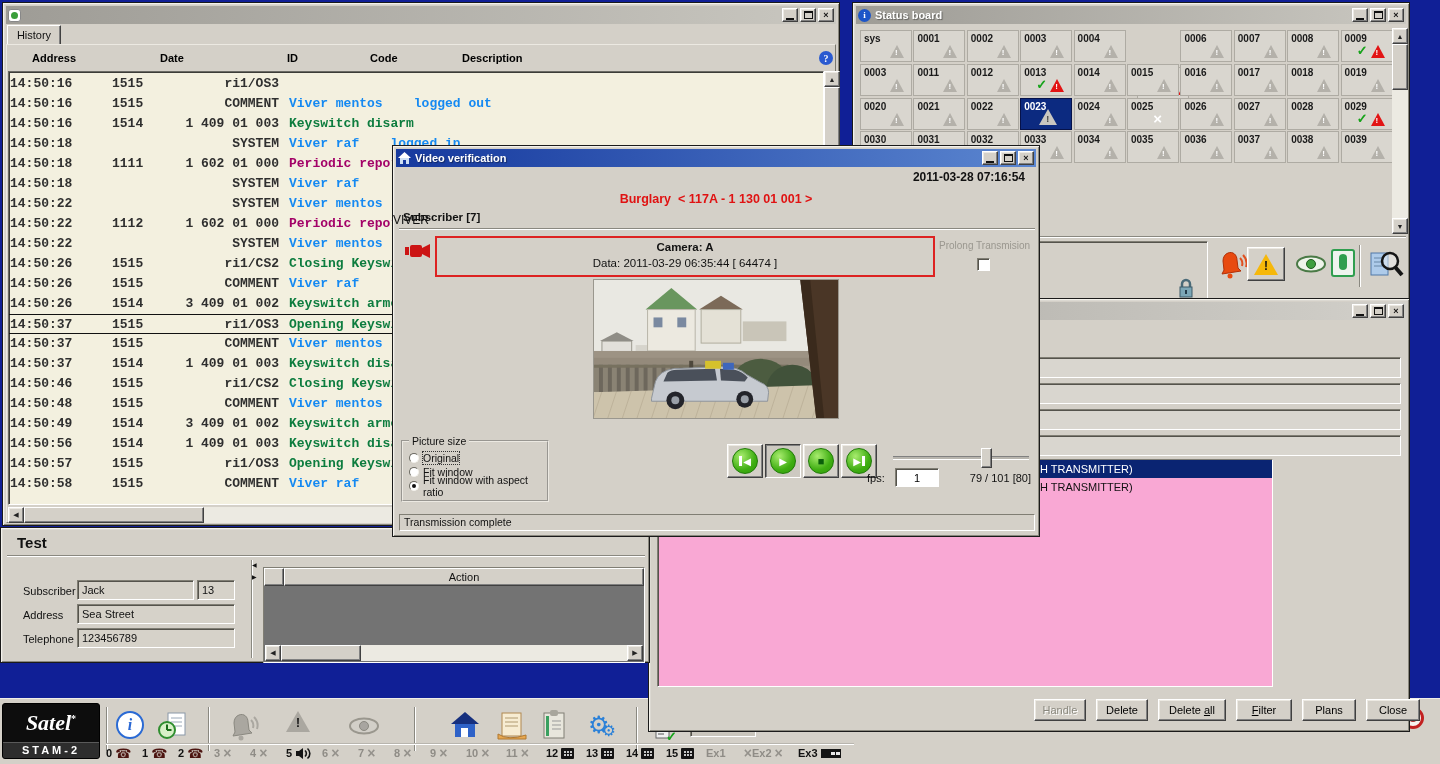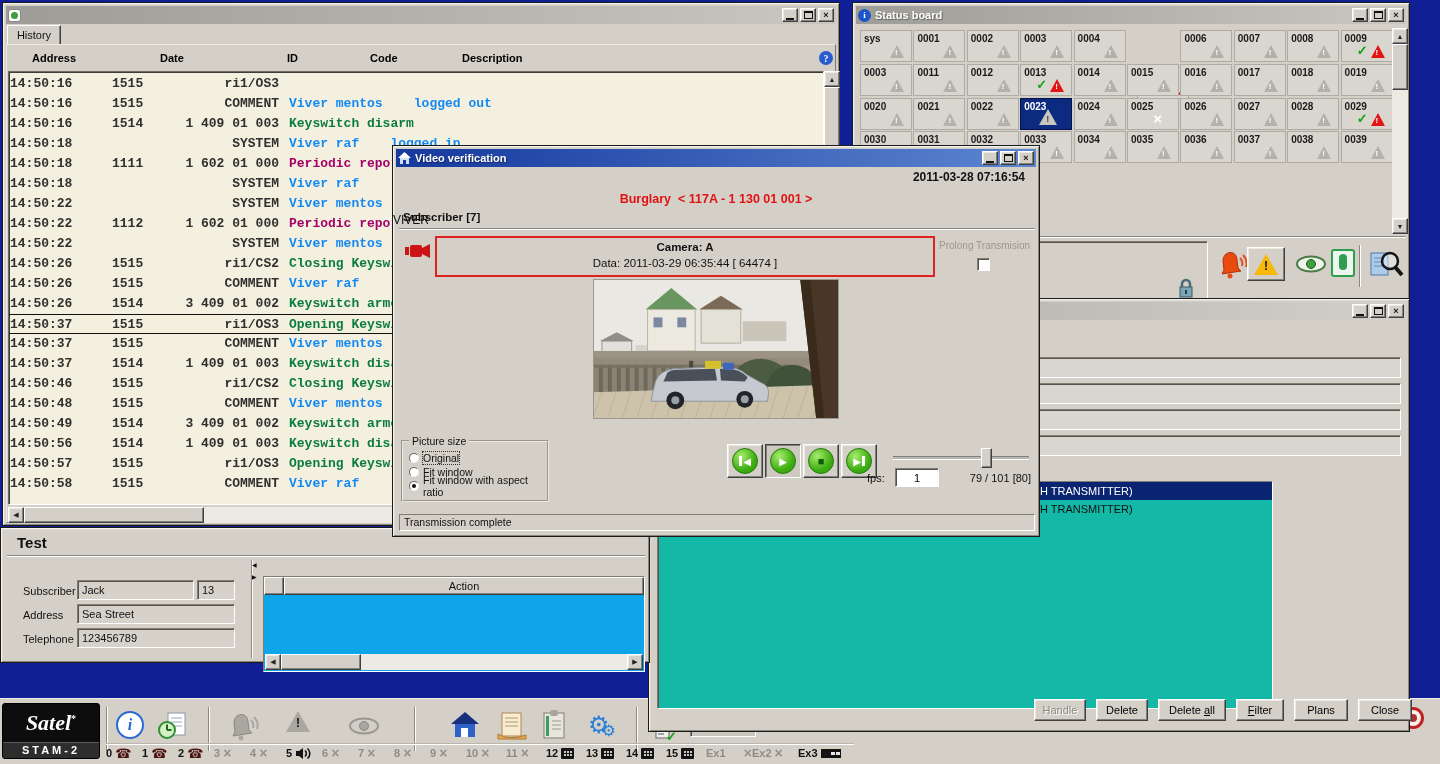--- a/index.html
+++ b/index.html
@@ -82,42 +82,42 @@
 #sb-eye{left:442px;top:252px}
 #sb-door{left:478px;top:246px;width:24px;height:28px;border:2px solid #2f9e4f;border-radius:3px;background:#eef4ee}
 #sb-door i{position:absolute;left:6px;top:3px;width:8px;height:16px;background:#2f9e4f;border-radius:4px}
 #sb-sep{position:absolute;left:506px;top:242px;height:42px}
 #sb-search{left:516px;top:244px}
 
 
 #hd-win{left:648px;top:298px;width:762px;height:434px;z-index:3}
 #hd-win .titlebar{background:linear-gradient(90deg,#a8a6a0,#d2d0ca)}
 .hd-bar{position:absolute;left:8px;width:744px;height:21px;background:#d9d6cf;border:1px solid;border-color:#807e74 #fff #fff #807e74;box-shadow:inset 1px 1px 0 #55534c}
-#hd-list{position:absolute;left:8px;top:182px;width:616px;height:228px;background:#14b8a6;border:1px solid;border-color:#807e74 #fff #fff #807e74;box-shadow:inset 1px 1px 0 #55534c;overflow:hidden}
+#hd-list{position:absolute;left:8px;top:160px;width:616px;height:228px;background:#f9a8d4;border:1px solid;border-color:#807e74 #fff #fff #807e74;box-shadow:inset 1px 1px 0 #55534c;overflow:hidden}
 .hd-row{position:relative;height:18px;line-height:18px}
 .hd-row.sel{background:#0a2472;color:#fff}
 .hd-text{position:absolute;left:382px;white-space:pre}
 .hd-status{position:absolute;left:628px;font-weight:bold;font-style:italic}
 #hd-buttons{position:absolute;left:385px;top:400px;display:flex;gap:10px}
 #hd-buttons .win-btn:nth-child(1){width:52px}
 #hd-buttons .win-btn:nth-child(2){width:52px}
 #hd-buttons .win-btn:nth-child(3){width:68px}
-#hd-buttons .win-btn:nth-child(4){width:48px}
+#hd-buttons .win-btn:nth-child(4){width:56px}
 #hd-buttons .win-btn:nth-child(5){width:54px}
 #hd-buttons .win-btn:nth-child(6){width:54px}
 
 
 #test-win{left:0;top:527px;width:650px;height:136px;z-index:4}
 #test-title{position:absolute;left:16px;top:6px;font-size:15px;font-weight:bold}
 #test-line{position:absolute;left:6px;top:27px;width:638px}
 .tf-label{position:absolute;left:22px;font-size:11px}
 .tf-field{position:absolute;background:#d6d2c9;border:1px solid;border-color:#807e74 #fff #fff #807e74;box-shadow:inset 1px 1px 0 #55534c;font-size:11px;line-height:18px;padding-left:4px;white-space:nowrap;overflow:hidden}
 #test-div{position:absolute;left:250px;top:32px;height:98px}
 .splitter{position:absolute;left:251px;font-size:6px;color:#111;line-height:6px}
-#action-list{position:absolute;left:262px;top:48px;width:382px;height:96px;border:1px solid;border-color:#807e74 #fff #fff #807e74;background:#0ea5e9}
+#action-list{position:absolute;left:262px;top:39px;width:382px;height:96px;border:1px solid;border-color:#807e74 #fff #fff #807e74;background:#737373}
 .act-hcell{position:absolute;top:0;height:18px;background:#d4d0c8;border:1px solid;border-color:#fff #404040 #404040 #fff;box-shadow:inset -1px -1px 0 #808080;font-size:11px;display:flex;align-items:center;justify-content:center}
 #act-h1{left:0;width:20px}
 #act-h2{left:20px;right:0}
 #act-hscroll{position:absolute;left:1px;right:1px;bottom:1px;height:16px;background:#eceae2}
 
 
 #vd-win{left:392px;top:145px;width:648px;height:392px;z-index:6}
 #vd-date{position:absolute;right:14px;top:24px;font-weight:bold;font-size:12px}
 #vd-alarm{position:absolute;left:0;right:0;top:46px;text-align:center;color:#e01212;font-weight:bold;font-size:12.5px;white-space:pre}
 #vd-sub{position:absolute;left:10px;top:65px;font-weight:bold;font-size:11.5px}

